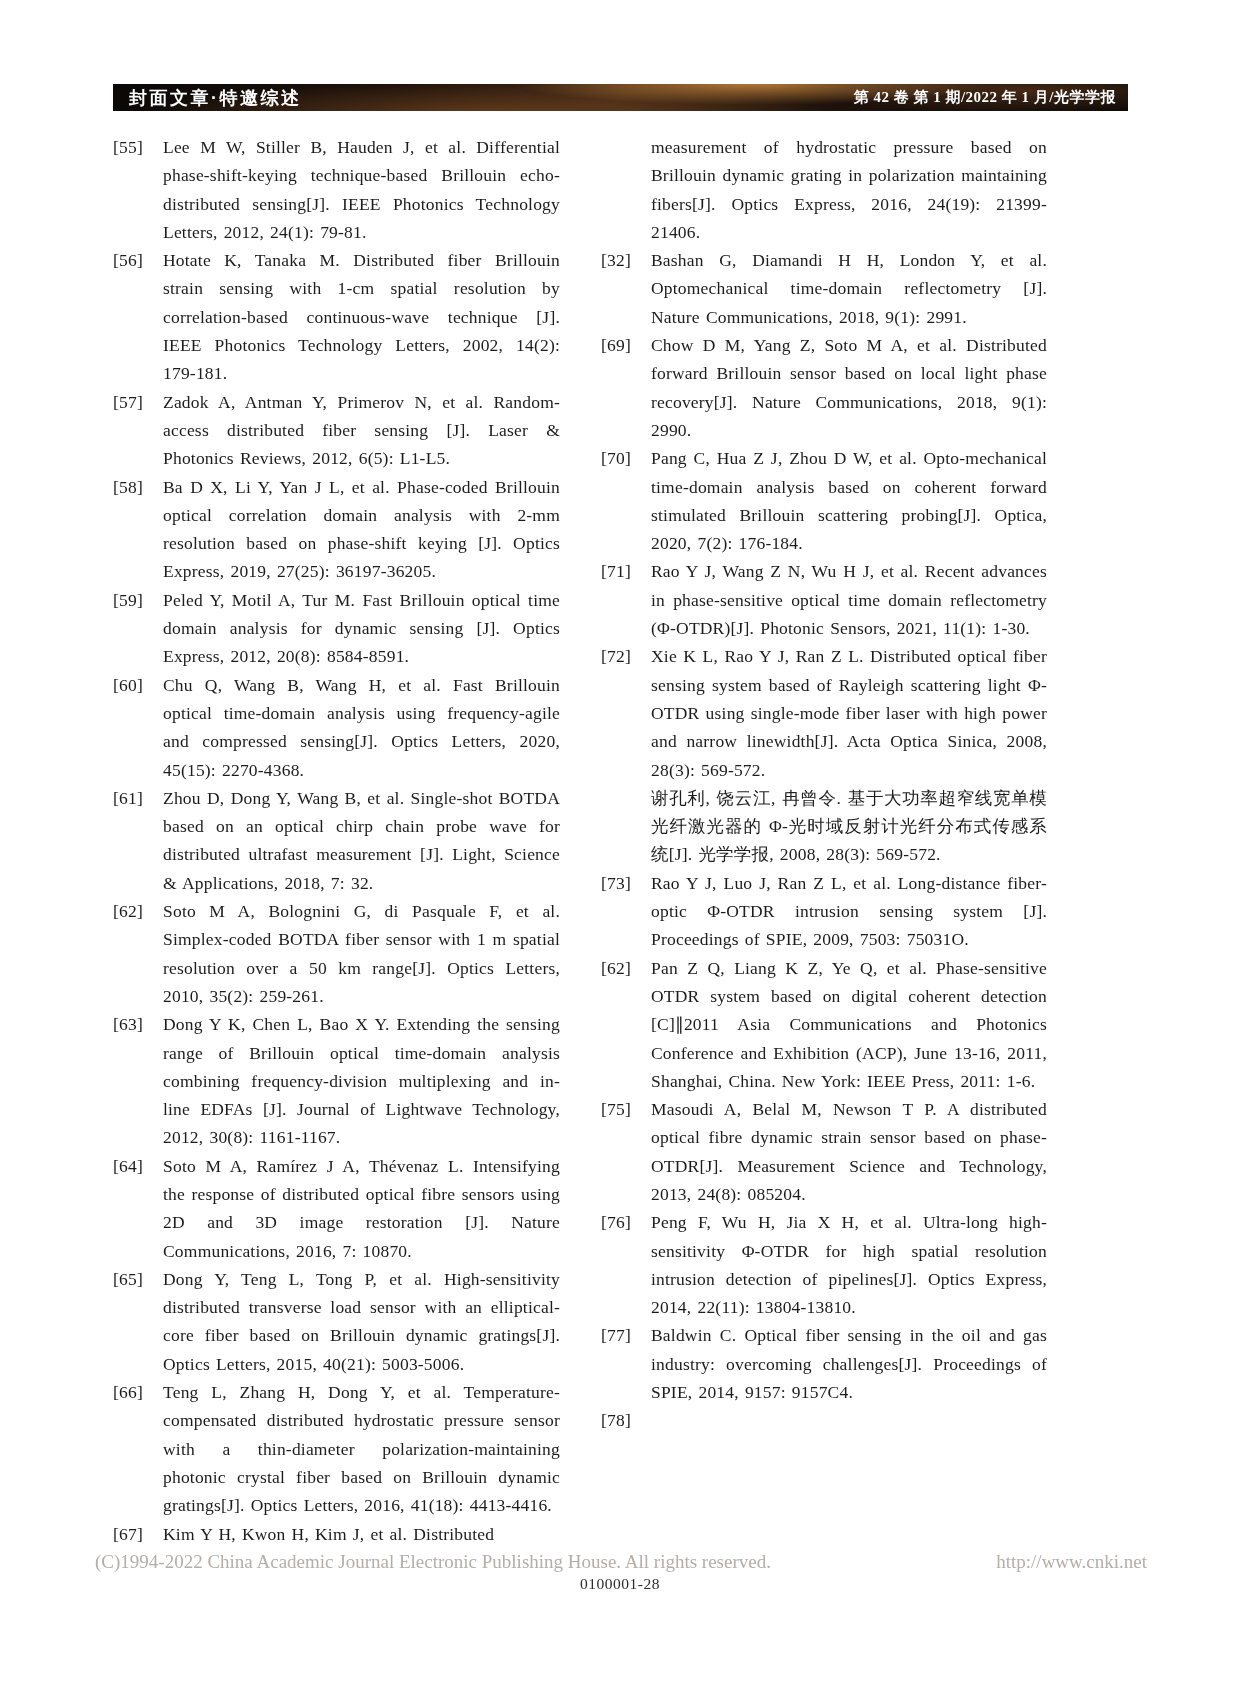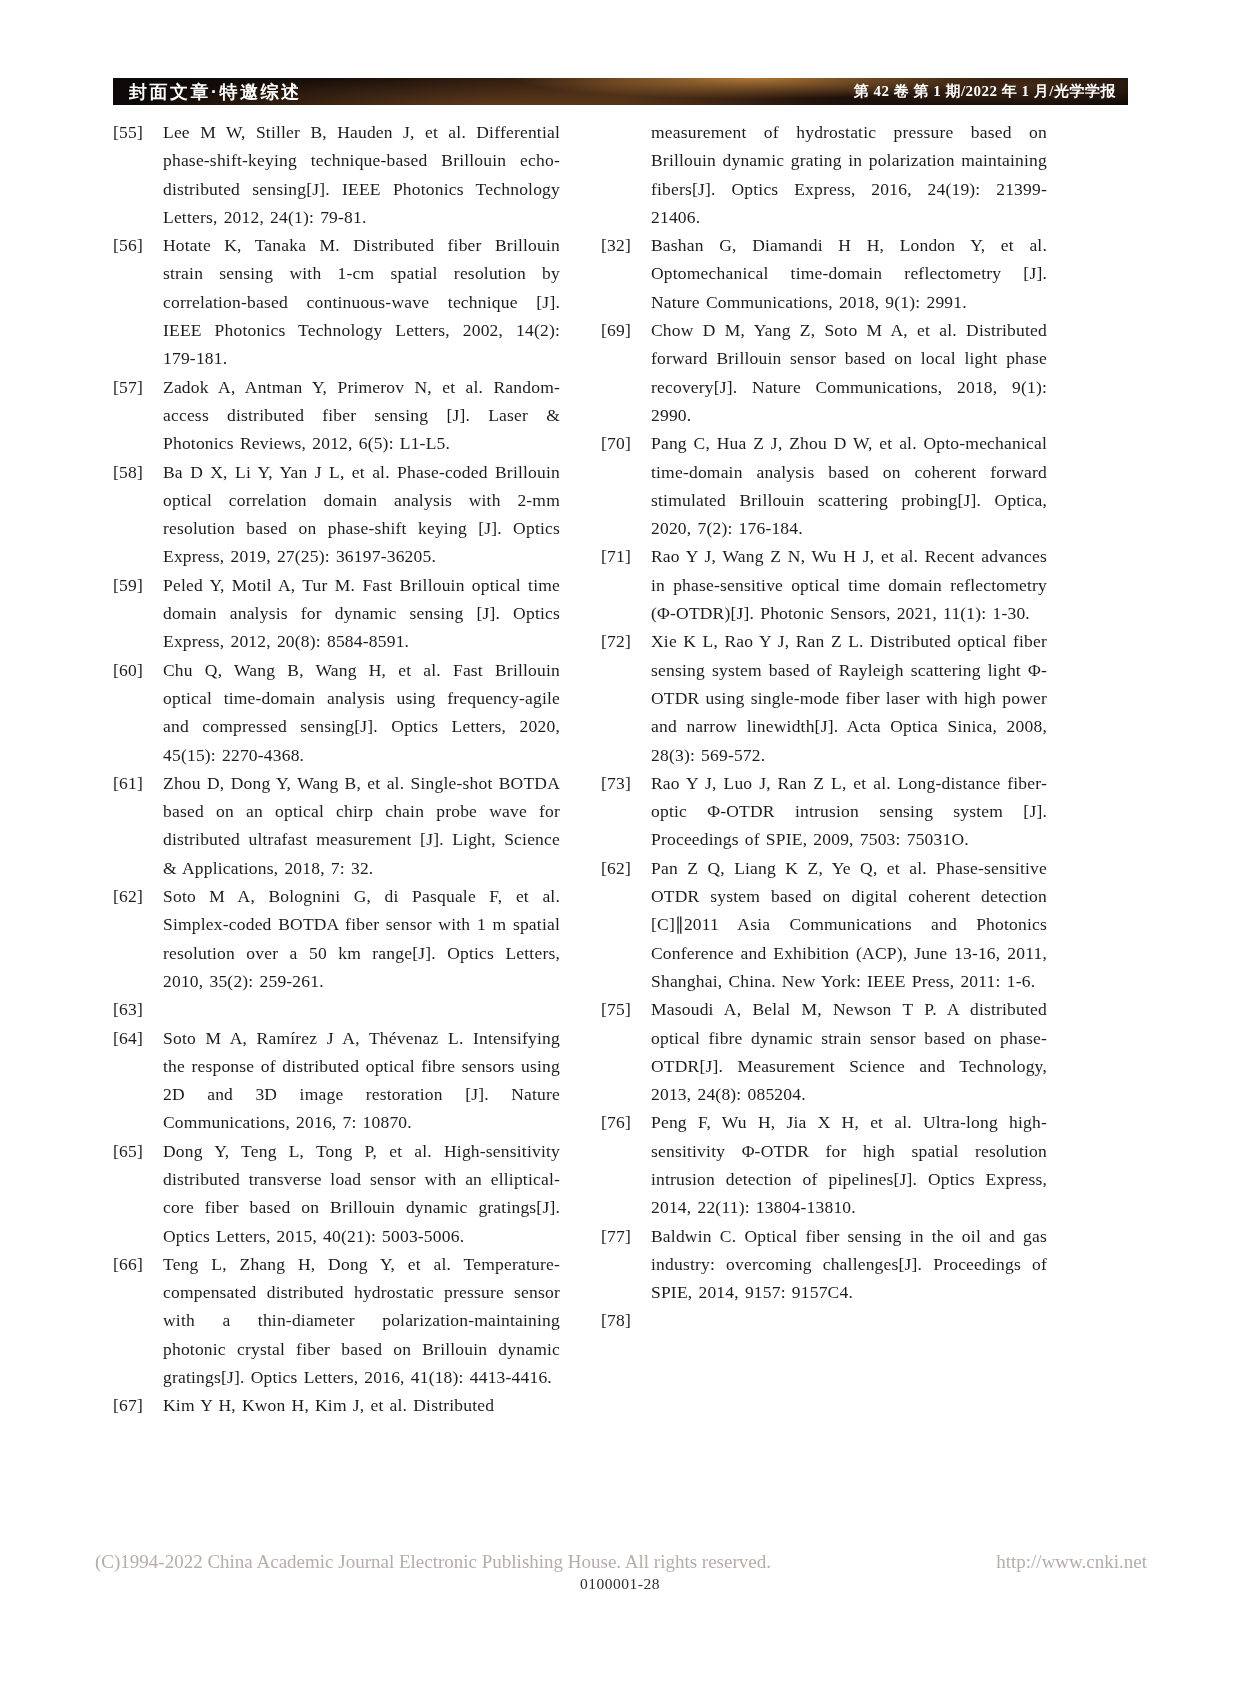--- a/index.html
+++ b/index.html
@@ -1,38 +1,38 @@
 <!DOCTYPE html>
 <html><head>
 <meta charset="utf-8">
 <style>
   html,body{margin:0;padding:0;}
   body{
     width:1240px;height:1683px;background:#ffffff;position:relative;
     font-family:"Liberation Serif", serif;color:#1c1c1c;overflow:hidden;
   }
   .header-bar{
-    position:absolute;left:113px;top:78px;width:1015px;height:27px;
+    position:absolute;left:113px;top:84px;width:1015px;height:27px;
     box-sizing:border-box;display:flex;justify-content:space-between;align-items:center;
     padding:0 12px 0 16px;color:#ffffff;
     background:
       radial-gradient(ellipse 340px 30px at 63% 0%, rgba(232,158,72,0.70), rgba(232,158,72,0) 70%),
       radial-gradient(ellipse 480px 44px at 36% 110%, rgba(150,92,42,0.50), rgba(150,92,42,0) 72%),
       radial-gradient(ellipse 300px 34px at 90% 25%, rgba(130,78,38,0.45), rgba(130,78,38,0) 70%),
       linear-gradient(100deg,#0b0806 0%,#1d110b 28%,#3d2513 50%,#1d110b 72%,#0b0806 100%);
   }
   .header-left{
     font-family:"Liberation Sans", sans-serif;
     font-weight:bold;font-size:18px;letter-spacing:2.5px;white-space:nowrap;
   }
   .header-right{
     font-weight:bold;font-size:15px;letter-spacing:0.5px;white-space:nowrap;
   }
   .ref-col{
-    position:absolute;top:118px;font-size:17.5px;line-height:28.3px;
+    position:absolute;top:133px;font-size:17.5px;line-height:28.3px;
     letter-spacing:0.2px;word-spacing:1.5px;
   }
   .col-left{left:113px;width:447px;}
   .col-right{left:601px;width:446px;}
   .ref{display:flex;}
   .ref-num{flex:0 0 50px;white-space:nowrap;}
   .ref-text{flex:1;text-align:justify;}
   .footer-copyright{
     position:absolute;left:95px;top:1551px;width:1052px;
     display:flex;justify-content:space-between;align-items:baseline;
@@ -79,20 +79,21 @@
   <div class="ref">
       <span class="ref-num">[61]</span>
       <span class="ref-text">Zhou D, Dong Y, Wang B, et al. Single-shot BOTDA based on an optical chirp chain probe wave for distributed ultrafast measurement [J]. Light, Science &amp; Applications, 2018, 7: 32.</span>
     </div>
   <div class="ref">
       <span class="ref-num">[62]</span>
       <span class="ref-text">Soto M A, Bolognini G, di Pasquale F, et al. Simplex-coded BOTDA fiber sensor with 1 m spatial resolution over a 50 km range[J]. Optics Letters, 2010, 35(2): 259-261.</span>
     </div>
   <div class="ref">
       <span class="ref-num">[63]</span>
+      <span class="ref-text">Dong Y K, Chen L, Bao X Y. Extending the sensing range of Brillouin optical time-domain analysis combining frequency-division multiplexing and in-line EDFAs [J]. Journal of Lightwave Technology, 2012, 30(8): 1161-1167.</span>
     </div>
   <div class="ref">
       <span class="ref-num">[64]</span>
       <span class="ref-text">Soto M A, Ramírez J A, Thévenaz L. Intensifying the response of distributed optical fibre sensors using 2D and 3D image restoration [J]. Nature Communications, 2016, 7: 10870.</span>
     </div>
   <div class="ref">
       <span class="ref-num">[65]</span>
       <span class="ref-text">Dong Y, Teng L, Tong P, et al. High-sensitivity distributed transverse load sensor with an elliptical-core fiber based on Brillouin dynamic gratings[J]. Optics Letters, 2015, 40(21): 5003-5006.</span>
     </div>
   <div class="ref">
@@ -125,20 +126,21 @@
   <div class="ref">
       <span class="ref-num">[71]</span>
       <span class="ref-text">Rao Y J, Wang Z N, Wu H J, et al. Recent advances in phase-sensitive optical time domain reflectometry (Φ-OTDR)[J]. Photonic Sensors, 2021, 11(1): 1-30.</span>
     </div>
   <div class="ref">
       <span class="ref-num">[72]</span>
       <span class="ref-text">Xie K L, Rao Y J, Ran Z L. Distributed optical fiber sensing system based of Rayleigh scattering light Φ-OTDR using single-mode fiber laser with high power and narrow linewidth[J]. Acta Optica Sinica, 2008, 28(3): 569-572.</span>
     </div>
   <div class="ref">
       <span class="ref-num"></span>
+      <span class="ref-text">谢孔利, 饶云江, 冉曾令. 基于大功率超窄线宽单模光纤激光器的 Φ-光时域反射计光纤分布式传感系统[J]. 光学学报, 2008, 28(3): 569-572.</span>
     </div>
   <div class="ref">
       <span class="ref-num">[73]</span>
       <span class="ref-text">Rao Y J, Luo J, Ran Z L, et al. Long-distance fiber-optic Φ-OTDR intrusion sensing system [J]. Proceedings of SPIE, 2009, 7503: 75031O.</span>
     </div>
   <div class="ref">
       <span class="ref-num">[62]</span>
       <span class="ref-text">Pan Z Q, Liang K Z, Ye Q, et al. Phase-sensitive OTDR system based on digital coherent detection [C]∥2011 Asia Communications and Photonics Conference and Exhibition (ACP), June 13-16, 2011, Shanghai, China. New York: IEEE Press, 2011: 1-6.</span>
     </div>
   <div class="ref">

